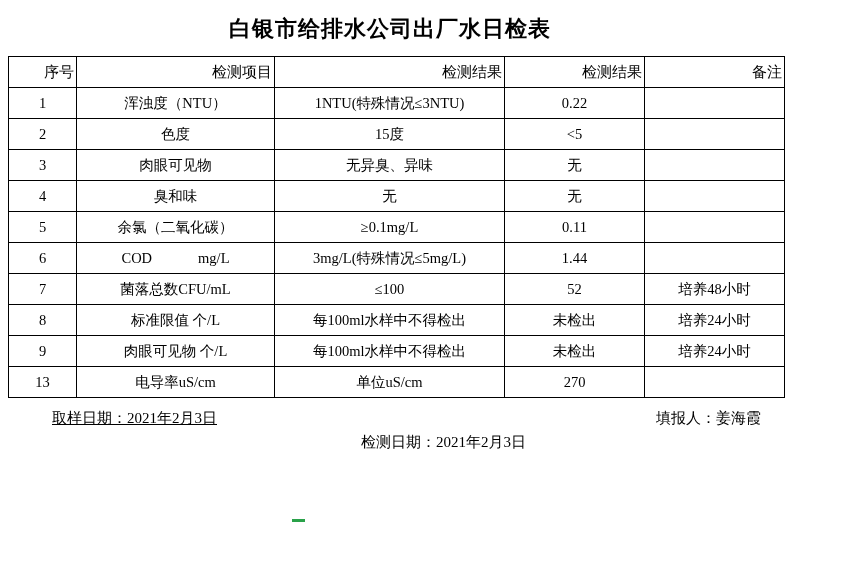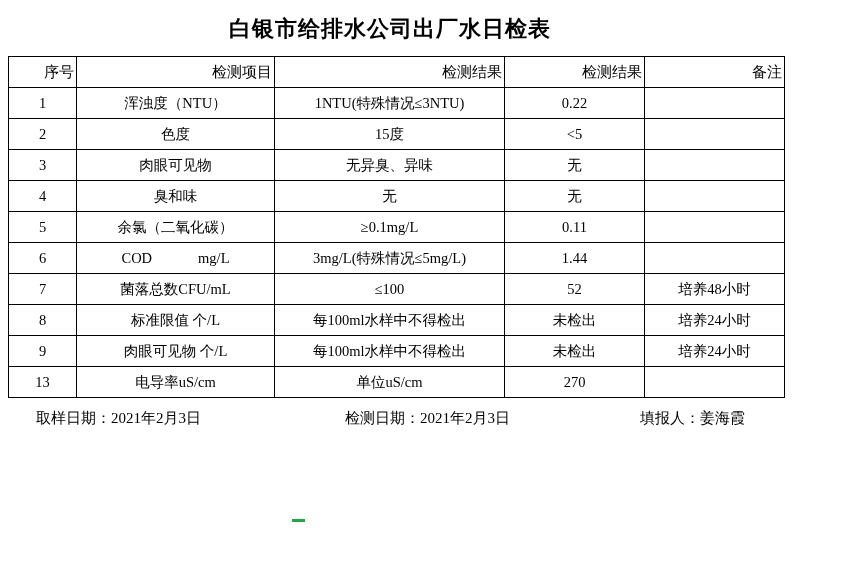--- a/index.html
+++ b/index.html
@@ -60,22 +60,22 @@
     font-family: "Liberation Serif", "DejaVu Serif", serif;
   }
   .footer {
     width: 776px;
     margin: 0 auto;
     padding-top: 11px;
     display: flex;
     font-size: 15px;
   }
   .footer .f-item { white-space: nowrap; }
-  .f-sample { margin-left: 28px; }
-  .f-test { margin-left: 144px; }
+  .f-sample { margin-left: 44px; text-decoration: underline; }
+  .f-test { margin-left: 144px; margin-top: 24px; }
   .f-filler { margin-left: 130px; }
   .green-tick {
     position: absolute;
     left: 292px;
     top: 519px;
     width: 13px;
     height: 3px;
     background: #2aa24a;
   }
   .cod-label { display: inline-block; }

